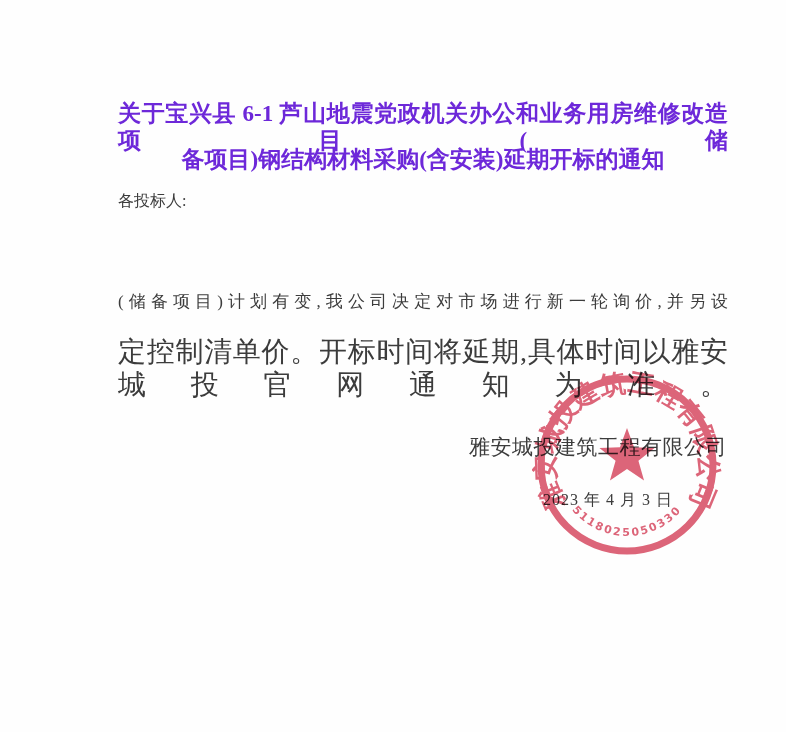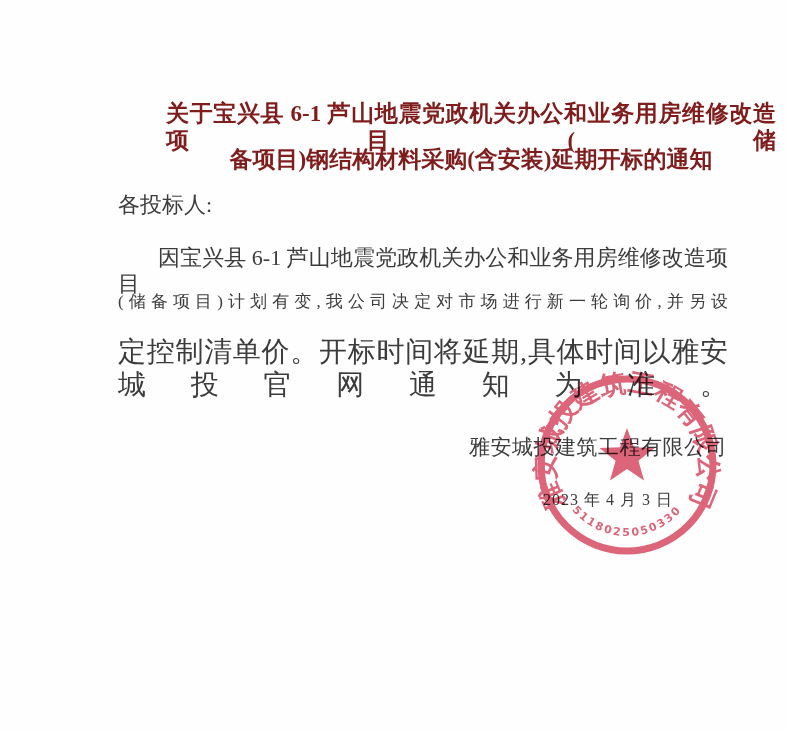--- a/index.html
+++ b/index.html
@@ -24,26 +24,25 @@
     line-height: 1.18;
   }
   .justified {
     white-space: normal;
     text-align: justify;
     text-align-last: justify;
   }
   .title-line {
     font-weight: bold;
     font-size: 23px;
-    color: #7f1d1d;
-    margin-left: 48px;
+    color: #6d28d9;
   }
   #title-line-1 { top: 100px; }
   #title-line-2 { top: 146px; text-align: left; text-align-last: center; }
-  #salutation  { top: 192px; font-size: 22px; }
+  #salutation  { top: 192px; font-size: 16px; }
   #body-line-1 { top: 245px; font-size: 22px; text-indent: 40px; }
   #body-line-2 { top: 292px; font-size: 17px; }
   #body-line-3 { top: 335px; font-size: 28px; }
   .sign {
     position: absolute;
     white-space: nowrap;
     line-height: 1.15;
   }
   #signature-company {
     top: 435px;
@@ -84,21 +83,20 @@
 <body>
 
 <div class="page">
 
   <div class="line title-line justified" id="title-line-1">关于宝兴县 6-1 芦山地震党政机关办公和业务用房维修改造项目(储</div>
 
   <div class="line title-line" id="title-line-2">备项目)钢结构材料采购(含安装)延期开标的通知</div>
 
   <div class="line" id="salutation">各投标人:</div>
 
-  <div class="line justified" id="body-line-1">因宝兴县 6-1 芦山地震党政机关办公和业务用房维修改造项目</div>
 
   <div class="line justified" id="body-line-2">(储备项目)计划有变,我公司决定对市场进行新一轮询价,并另设</div>
 
   <div class="line justified" id="body-line-3">定控制清单价。开标时间将延期,具体时间以雅安城投官网通知为准。</div>
 
   <div class="sign" id="signature-company">雅安城投建筑工程有限公司</div>
 
   <div class="sign" id="signature-date">2023 年 4 月 3 日</div>
 
   <div class="stamp">

